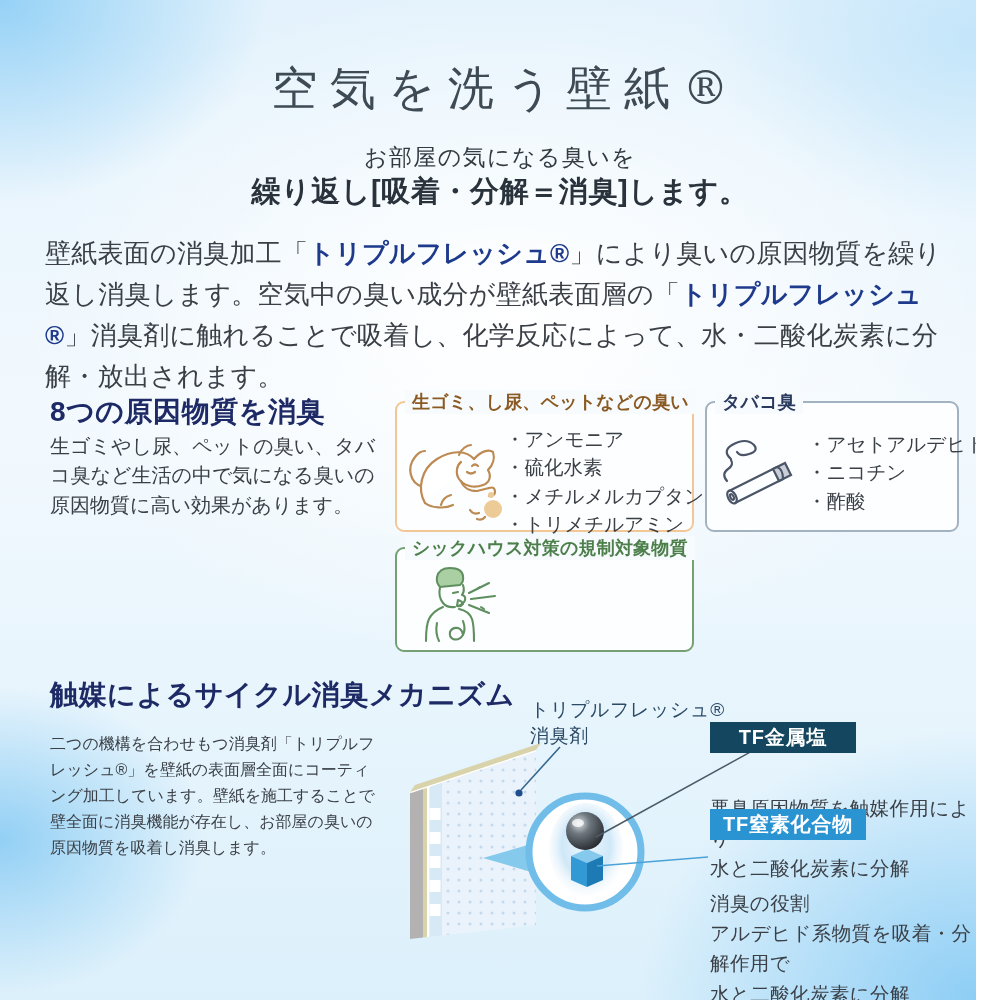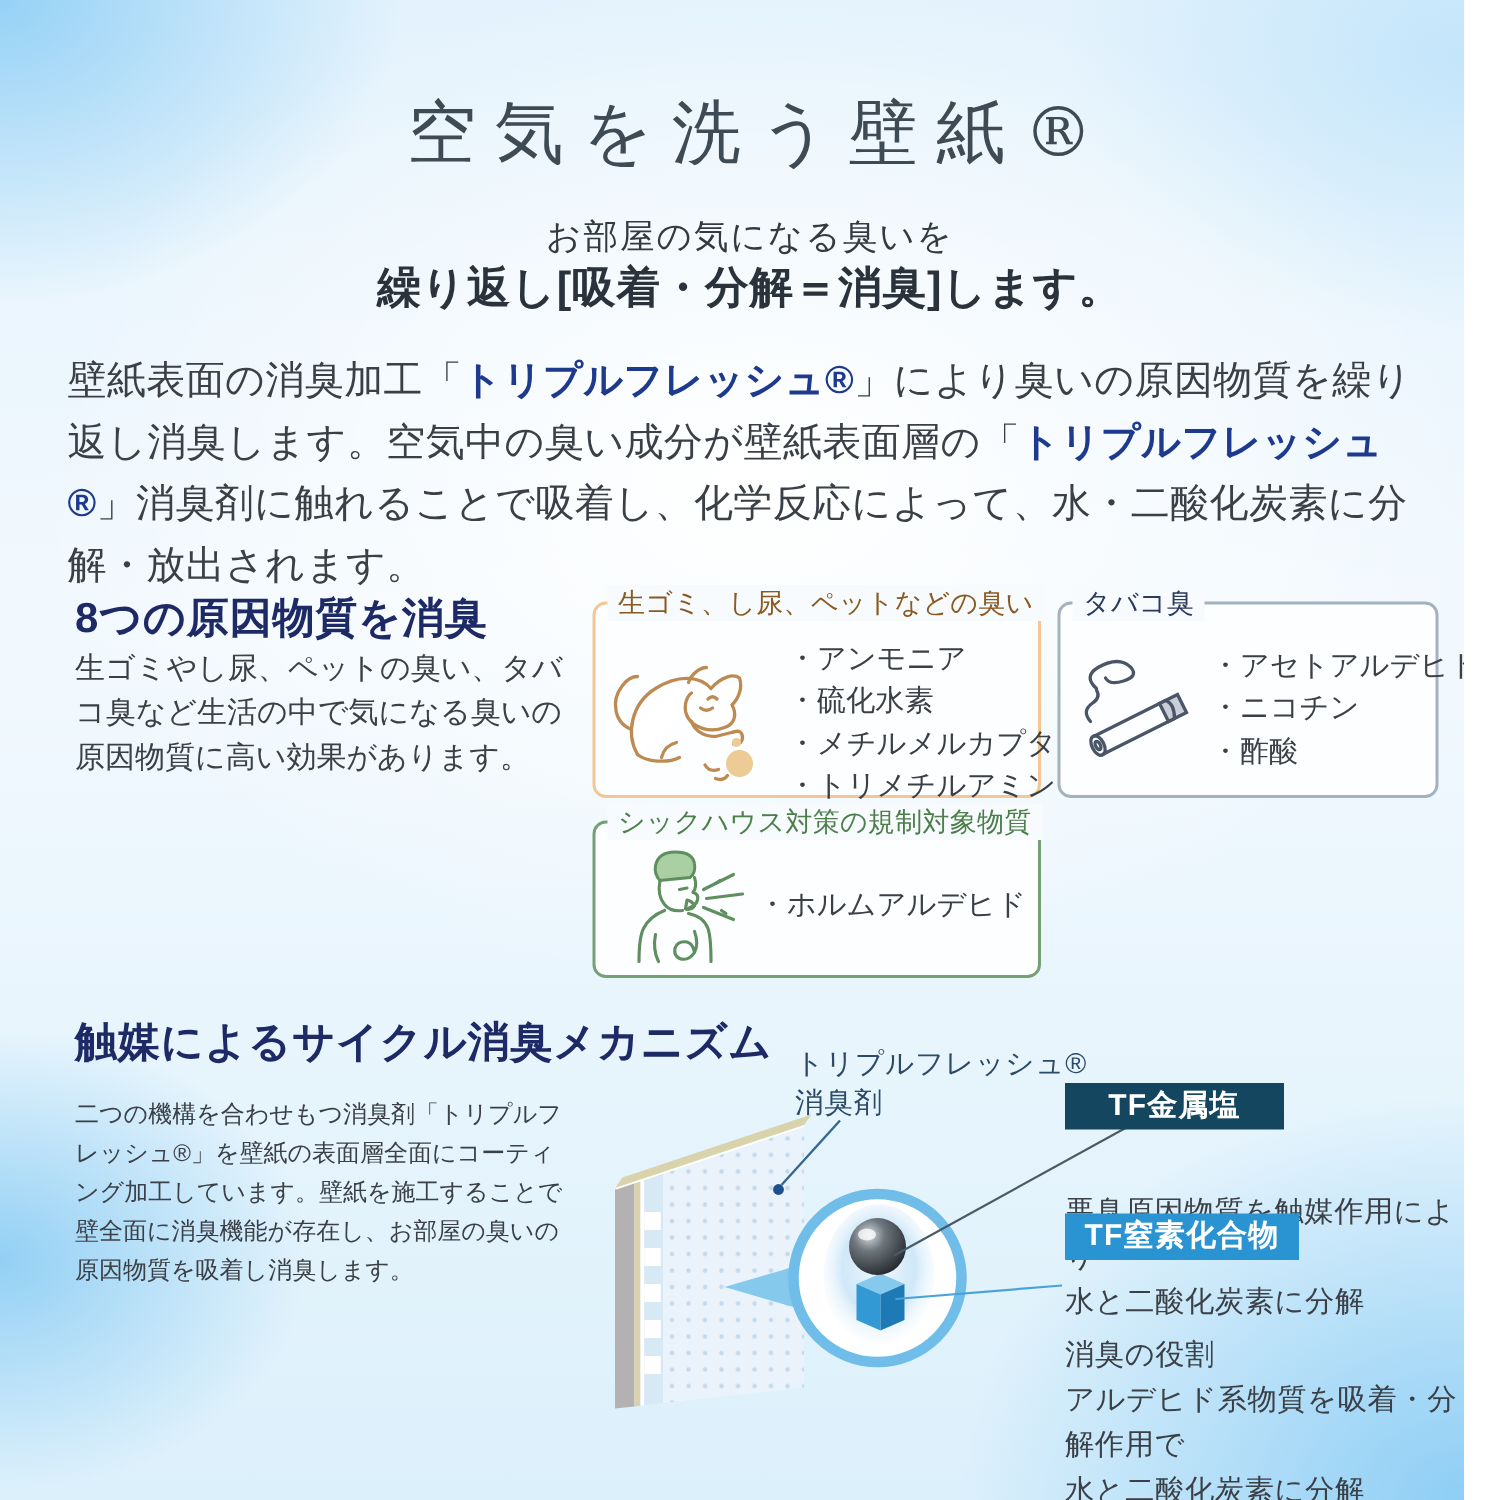--- a/index.html
+++ b/index.html
@@ -26,30 +26,30 @@
   .brand{color:#1e3a8c;font-weight:bold;}
   .sec-heading{font-size:28px;font-weight:bold;color:#1d2a66;letter-spacing:.02em;}
   .h-odors{top:393px;left:50px;}
   .h-mech{top:676px;left:50px;}
   .odors-body{top:432px;left:50px;width:330px;font-size:20px;line-height:1.47;}
   .mech-body{top:731px;left:50px;width:334px;font-size:16px;line-height:1.63;}
 
   .tagbox{position:absolute;background:#fdfeff;border-radius:9px;}
   .tagbox .tag-title{
     position:absolute;top:-13px;left:8px;background:#f7fbfe;
-    padding:0 7px;font-weight:normal;font-size:18px;letter-spacing:.01em;white-space:nowrap;
+    padding:0 7px;font-weight:bold;font-size:18px;letter-spacing:.01em;white-space:nowrap;
   }
   .box-garbage{left:395px;top:401px;width:295px;height:127px;border:2px solid #f2c795;}
   .box-garbage .tag-title{color:#8a5a22;}
   .box-tobacco{left:705px;top:401px;width:250px;height:127px;border:2px solid #a3b2c0;}
   .box-tobacco .tag-title{color:#2a3a5e;}
   .box-sick{left:395px;top:547px;width:295px;height:101px;border:2px solid #74a074;}
   .box-sick .tag-title{color:#4d7f4b;}
   .box-items{position:absolute;list-style:none;margin:0;padding:0;font-size:19.5px;line-height:1.45;color:#3b4047;white-space:nowrap;}
-  .box-garbage .box-items{left:108px;top:22px;margin-left:20px;}
+  .box-garbage .box-items{left:108px;top:22px;}
   .box-tobacco .box-items{left:100px;top:27px;}
   .box-sick .box-items{left:108px;top:40px;}
   .box-illus{position:absolute;}
 
   .diagram-label{top:697px;left:530px;font-size:19px;line-height:1.35;color:#2c4a66;letter-spacing:.03em;}
   .badge{position:absolute;color:#fff;font-size:20px;font-weight:bold;text-align:center;letter-spacing:.04em;}
   .badge-metal{left:710px;top:722px;width:146px;height:31px;line-height:31px;background:#14475f;}
   .badge-nitrogen{left:710px;top:809px;width:156px;height:31px;line-height:31px;background:#2a93d2;}
   .role-title{top:761px;left:710px;font-size:21.5px;color:#3c6f94;letter-spacing:.04em;}
   .role-body{font-size:19.5px;line-height:1.55;color:#3b4047;letter-spacing:.02em;}
@@ -132,23 +132,20 @@
         <path d="M36,44 q-10,4 -14,12 q-3,6 -3,22"></path>
         <path d="M52,46 q10,2 13,10 q2,6 2,22"></path>
         <path d="M30,60 q-2,10 2,18"></path>
         <path d="M56,58 q3,8 0,14 q-4,6 -10,4 q-4,-2 -3,-7 q2,-5 8,-4 q4,1 5,7"></path>
         <path d="M62,30 L82,20"></path>
         <path d="M64,36 L88,33"></path>
         <path d="M62,42 L82,50"></path>
         <path d="M70,26 l3,-2 M74,44 l3,2"></path>
       </g>
     </svg>
-    <ul class="box-items">
-      <li>・ホルムアルデヒド</li>
-    </ul>
   </div>
 
   <div class="abs sec-heading h-mech">触媒によるサイクル消臭メカニズム</div>
   <div class="abs mech-body">二つの機構を合わせもつ消臭剤「トリプルフレッシュ®」を壁紙の表面層全面にコーティング加工しています。壁紙を施工することで壁全面に消臭機能が存在し、お部屋の臭いの原因物質を吸着し消臭します。</div>
 
   <div class="abs diagram-label">
     <div>トリプルフレッシュ®</div>
     <div>消臭剤</div>
   </div>
 

